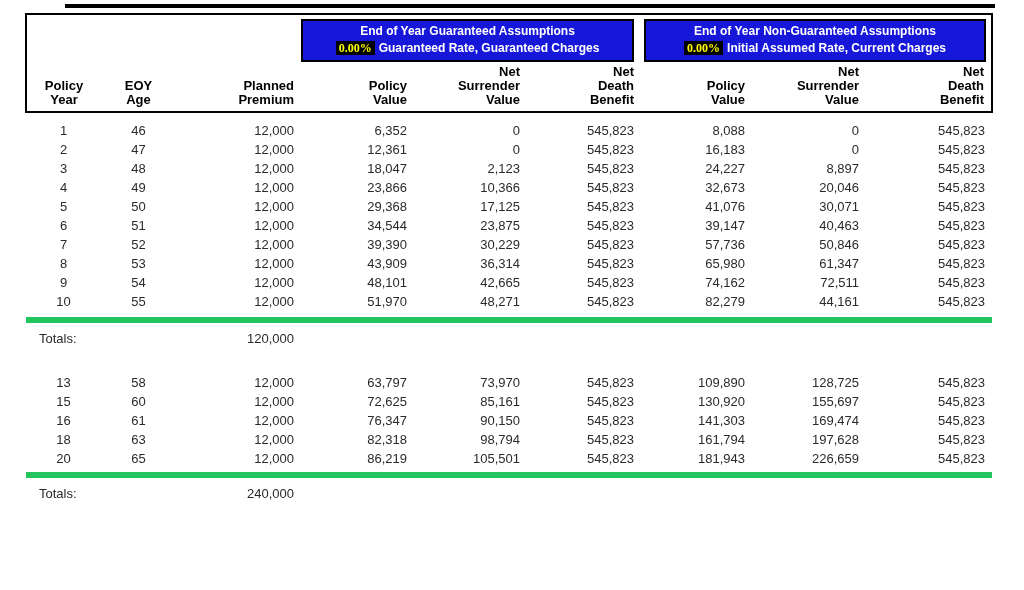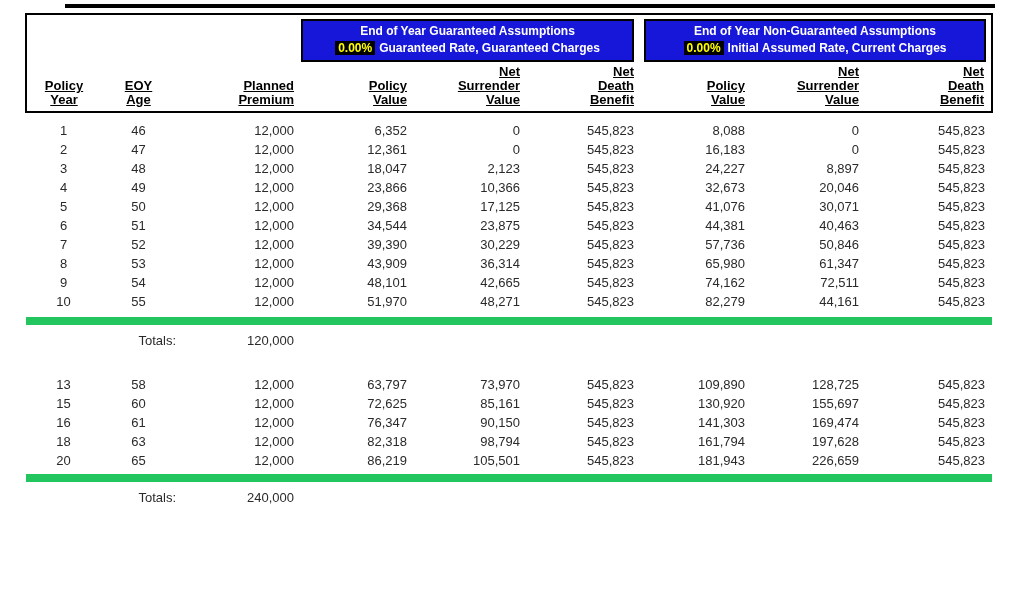--- a/index.html
+++ b/index.html
@@ -15,41 +15,41 @@
   }
   td{padding:0;font-size:13px;color:var(--text,#2a2a2a);line-height:19px;overflow:visible;}
   .num{text-align:right;padding-right:7px;}
   .ctr{text-align:center;}
   thead td{color:#000;font-weight:bold;line-height:14px;}
   tr.banner-row td{height:44px;border-top:2px solid #000;vertical-align:top;}
   .edge-l{border-left:2px solid #000;}
   .edge-r{border-right:2px solid #000;}
   tr.colhead-row td{
     height:45px;border-bottom:2px solid #000;vertical-align:bottom;
-    padding-bottom:4px;white-space:pre-line;text-decoration:underline;
+    padding-bottom:4px;white-space:pre-line;
   }
   tr.colhead-row td.num{padding-right:7px;}
   .banner{
     box-sizing:border-box;height:43px;margin-top:4px;
     background:var(--banner-bg,#1717da);border:2px solid #000;
     color:var(--banner-text,#fff);font-weight:bold;font-size:12px;line-height:17px;
     text-align:center;padding-top:2px;
   }
   .banner-g{margin-right:7px;}
   .banner-ng{margin-left:3px;margin-right:5px;}
   .b-title{display:block;}
   .badge{
     background:var(--badge-bg,#000);color:var(--badge-text,#ffff00);
-    padding:0 3px;margin-right:4px;
+    padding:0 3px;margin-right:4px;font-family:Liberation Serif, serif;
   }
   tbody td{height:19px;}
   tr.spacer td{height:8px;line-height:1px;font-size:1px;}
   tr.totals td{
-    border-top:8px solid #22c55e;height:30px;vertical-align:middle;
-    font-weight:normal;color:var(--text,#2a2a2a);text-align:right;
+    border-top:6px solid #22c55e;height:30px;vertical-align:middle;
+    font-weight:normal;color:var(--text,#2a2a2a);
   }
   .tot-label{padding-left:13px;text-align:left;}
 </style>
 </head>
 <body style="--banner-bg: #1717da; --banner-text: #ffffff; --badge-bg: #000000; --badge-text: #ffff00; --rule: #000000; --text: #2a2a2a;">
 
 <div class="top-rule"></div>
 
 <table class="illustration">
   <colgroup>
@@ -163,21 +163,21 @@
         <td class="num">30,071</td>
         <td class="num">545,823</td>
       </tr>
       <tr>
         <td class="ctr">6</td>
         <td class="ctr">51</td>
         <td class="num">12,000</td>
         <td class="num">34,544</td>
         <td class="num">23,875</td>
         <td class="num">545,823</td>
-        <td class="num">44,381</td>
+        <td class="num">39,147</td>
         <td class="num">40,463</td>
         <td class="num">545,823</td>
       </tr>
       <tr>
         <td class="ctr">7</td>
         <td class="ctr">52</td>
         <td class="num">12,000</td>
         <td class="num">39,390</td>
         <td class="num">30,229</td>
         <td class="num">545,823</td>

